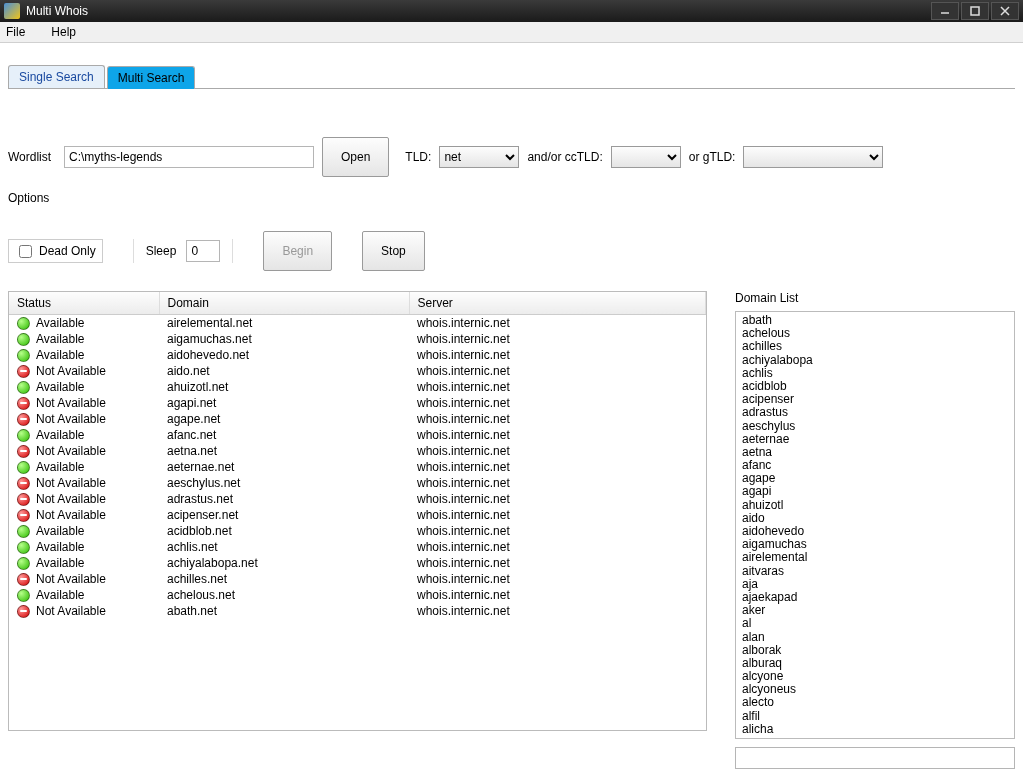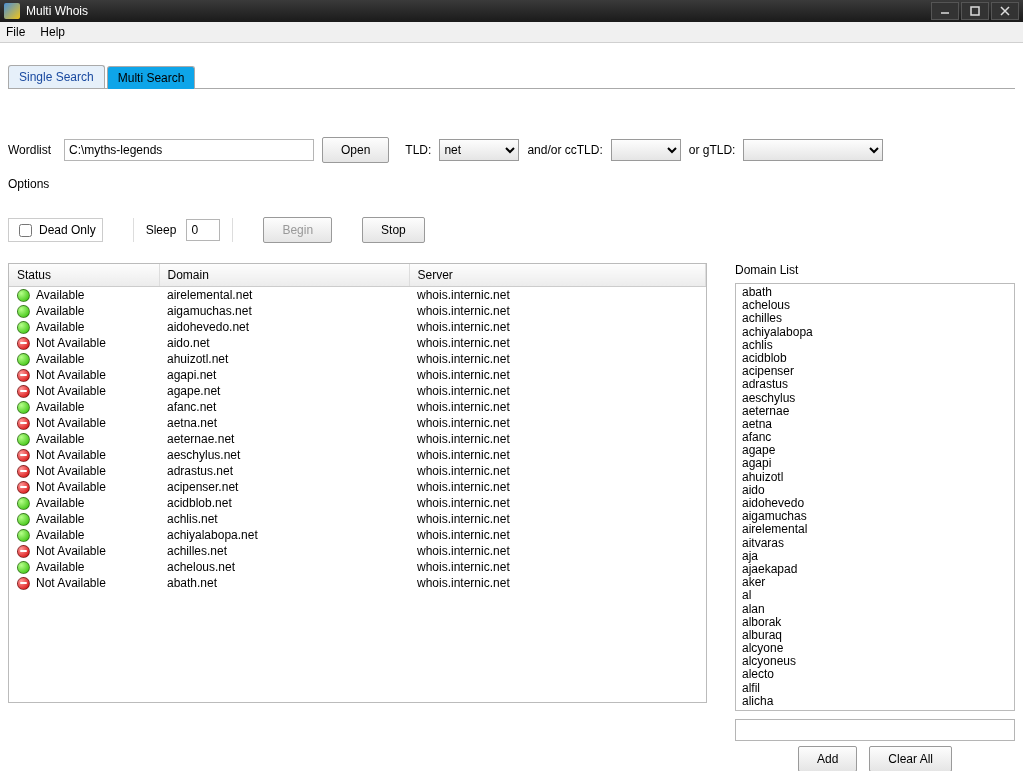--- a/index.html
+++ b/index.html
@@ -3,31 +3,31 @@
 <meta charset="utf-8">
 <style>
 * { box-sizing: border-box; }
 body { margin: 0; font-family: "Segoe UI", Tahoma, sans-serif; font-size: 12px; background: #fff; }
 .titlebar { background: linear-gradient(to bottom, #3a3a3a, #1a1a1a); color: #fff; height: 22px; display: flex; align-items: center; padding: 0 4px; }
 .titlebar .icon { width: 16px; height: 16px; background: linear-gradient(135deg,#4a90d9,#f0c419); border-radius: 2px; margin-right: 6px; }
 .titlebar .title { flex: 1; font-size: 12px; }
 .titlebar .winbtns { display: flex; }
 .titlebar .winbtn { width: 28px; height: 18px; margin-left: 2px; background: #333; border: 1px solid #555; display: flex; align-items: center; justify-content: center; cursor: pointer; }
 .winbtn svg { stroke: #ddd; stroke-width: 1.5; fill: none; }
-.menubar { background: #f0f0f0; border-bottom: 1px solid #d0d0d0; padding: 3px 6px; display: flex; gap: 15px; }
+.menubar { background: #f0f0f0; border-bottom: 1px solid #d0d0d0; padding: 3px 6px; display: flex; gap: 26px; }
 .menubar span { cursor: pointer; }
 .content { padding: 4px 8px 8px 8px; }
 .tabs { display: flex; align-items: flex-end; border-bottom: 1px solid #aaa; margin-bottom: 14px; }
 .tab { padding: 4px 10px; border: 1px solid #aaa; border-bottom: none; background: #eee; cursor: pointer; margin-right: 2px; border-radius: 3px 3px 0 0; margin-top: 18px; }
 .tab.inactive { background: #e6f0fa; color: #1a4aa0; }
 .tab.active { background: #0ea5e9; position: relative; top: 1px; }
 .row { display: flex; align-items: center; gap: 8px; margin-bottom: 14px; margin-top: 48px; }
 .label { min-width: 48px; }
 input[type=text] { height: 22px; border: 1px solid #b5b5b5; padding: 2px 4px; font-family: inherit; font-size: 12px; }
-.btn { height: 26px; padding: 0 18px; background: linear-gradient(to bottom, #fdfdfd, #e5e5e5); border: 1px solid #9a9a9a; border-radius: 2px; cursor: pointer; font-family: inherit; font-size: 12px; }
+.btn { height: 40px; padding: 0 18px; background: linear-gradient(to bottom, #fdfdfd, #e5e5e5); border: 1px solid #9a9a9a; border-radius: 2px; cursor: pointer; font-family: inherit; font-size: 12px; }
 .btn:disabled { color: #999; cursor: default; }
 select { height: 22px; border: 1px solid #9a9a9a; background: linear-gradient(to bottom,#fdfdfd,#e5e5e5); font-family: inherit; font-size: 12px; }
 .options-label { margin-bottom: 26px; display: block; }
 .opts-row { display: flex; align-items: center; gap: 30px; margin-bottom: 20px; }
 .checkbox { display: flex; align-items: center; gap: 4px; border: 1px solid #ccc; padding: 2px 6px; height: 24px; }
 .sleep-group { display: flex; align-items: center; gap: 10px; border-left: 1px solid #ddd; border-right: 1px solid #ddd; padding: 0 12px; height: 24px; }
 .main-split { display: flex; gap: 28px; }
 .left-pane { flex: 1; }
 .right-pane { width: 280px; display: flex; flex-direction: column; }
 .table-wrap { border: 1px solid #bbb; height: 440px; overflow: auto; background: #fff; }

